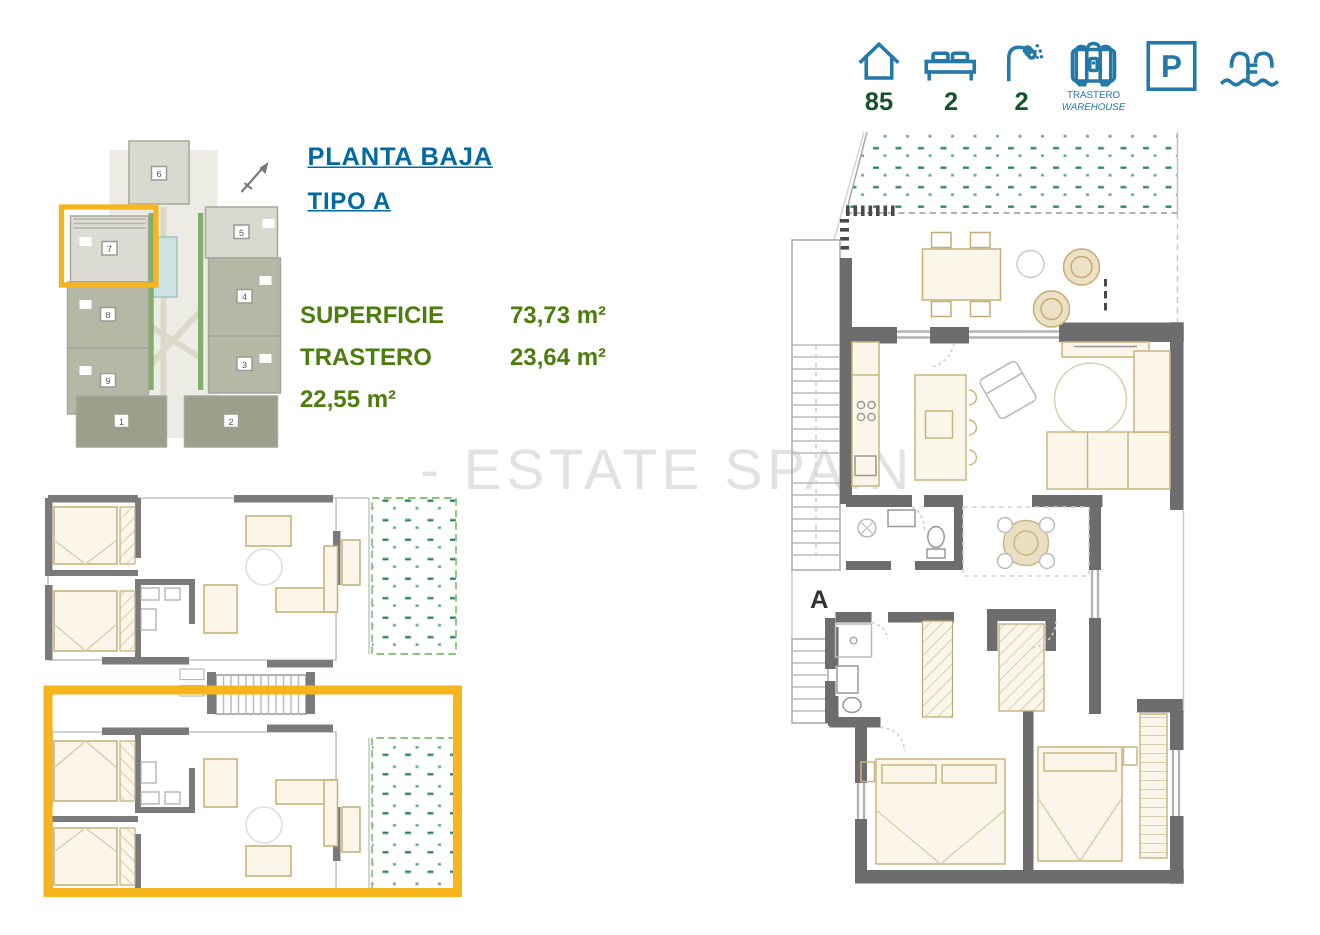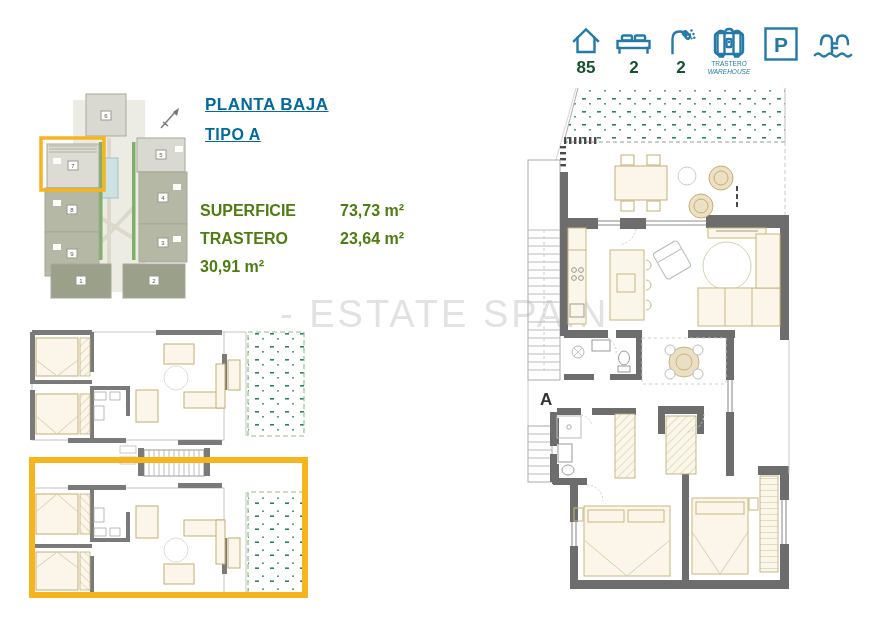--- a/index.html
+++ b/index.html
@@ -99,21 +99,21 @@
   <div id="specs">
     <div class="srow">
       <span class="sl">SUPERFICIE</span>
       <span class="sv">73,73 m²</span>
     </div>
     <div class="srow">
       <span class="sl">TRASTERO</span>
       <span class="sv">23,64 m²</span>
     </div>
     <div class="srow">
-      <span class="sv">30,91 m²</span>
+      <span class="sv">22,55 m²</span>
     </div>
   </div>
 
   <div id="wm">- ESTATE SPAIN -</div>
 
   <svg class="plan" style="left:33px;top:88px" width="158" height="214" viewBox="0 0 158 214">
     <rect x="40" y="12" width="72" height="192" fill="#edecE4" stroke="none"></rect>
     <path d="M52,120 L100,150 M100,120 L58,165 M76,50 L76,205" stroke="#dcd9cc" stroke-width="4" fill="none"></path>
     <rect x="63" y="70" width="22" height="40" fill="#cde2e3" stroke="#9fc3c6"></rect>
 

